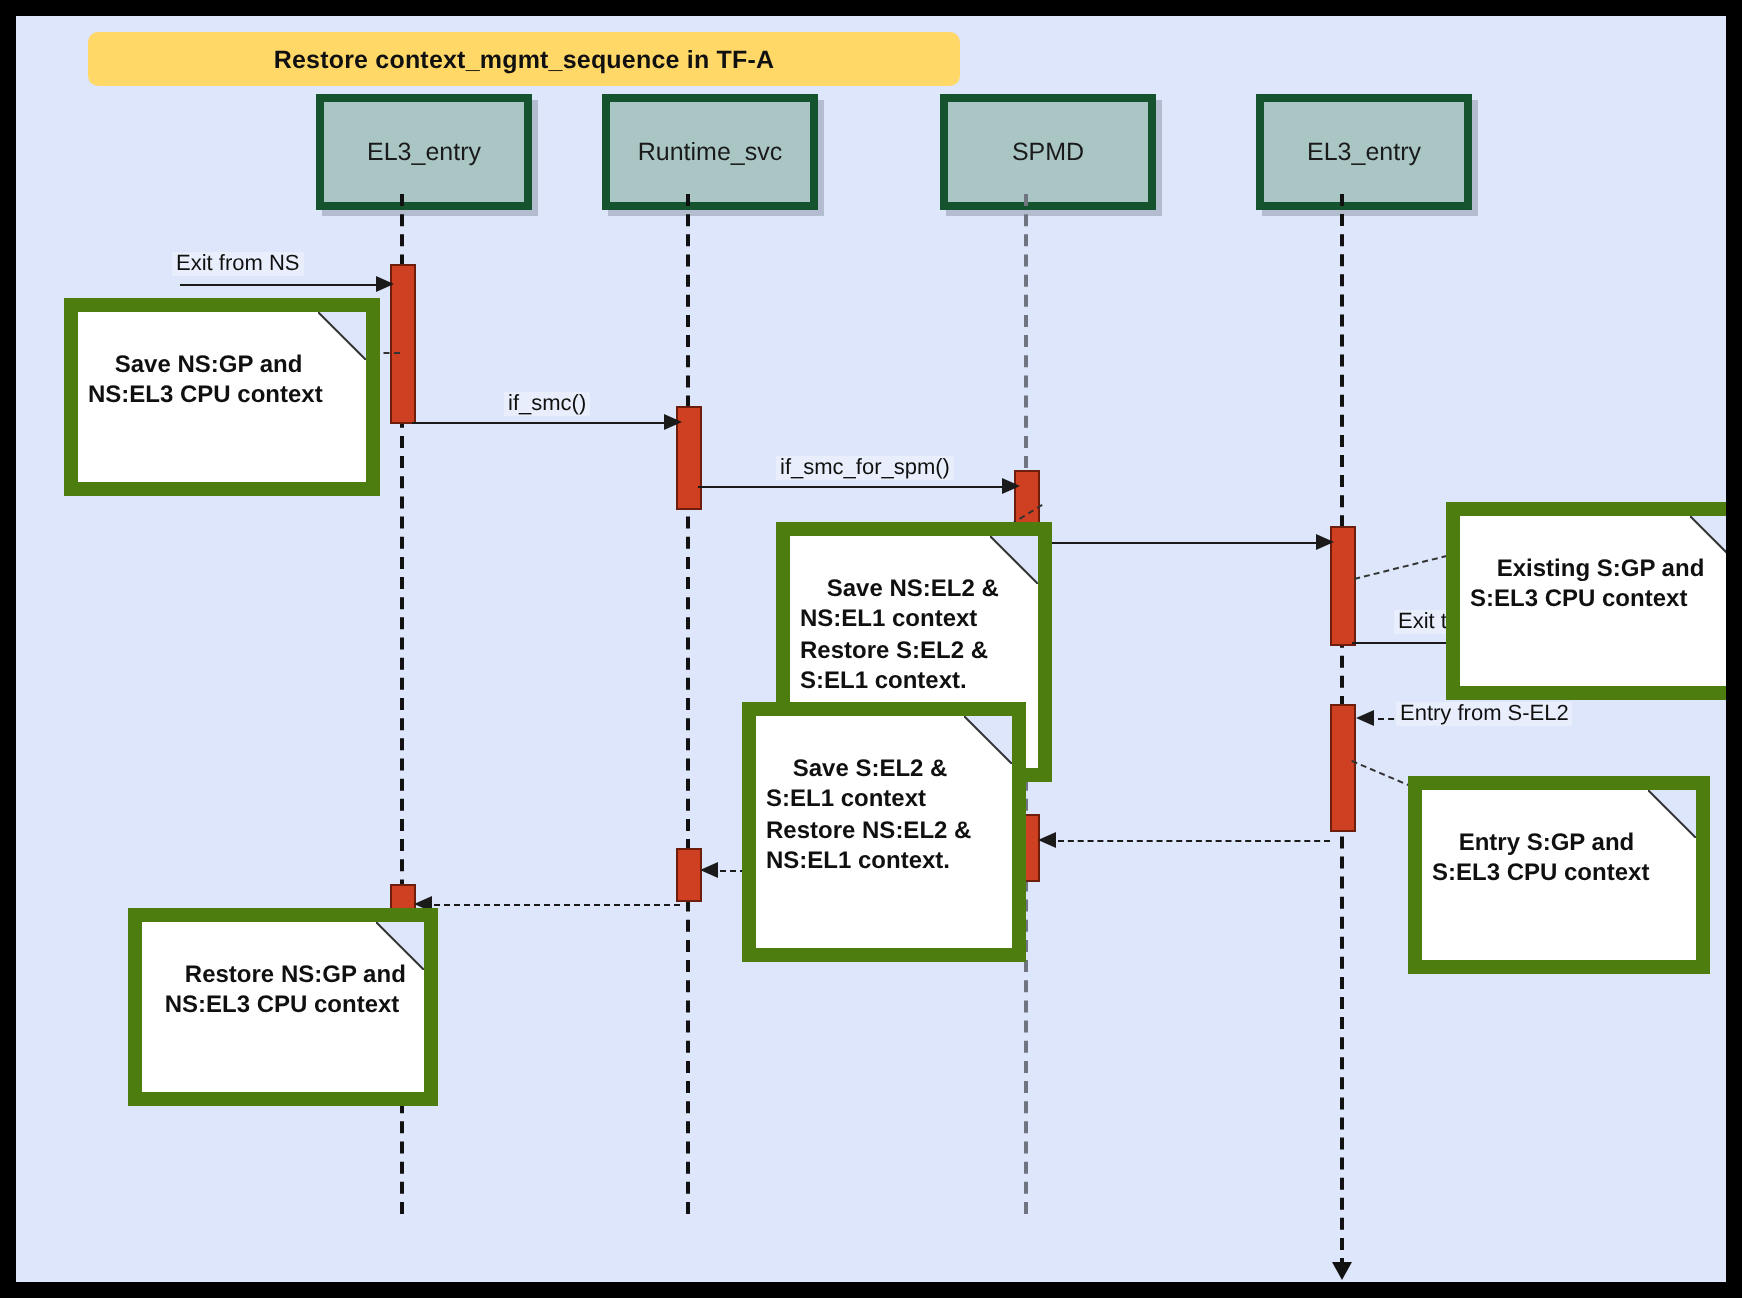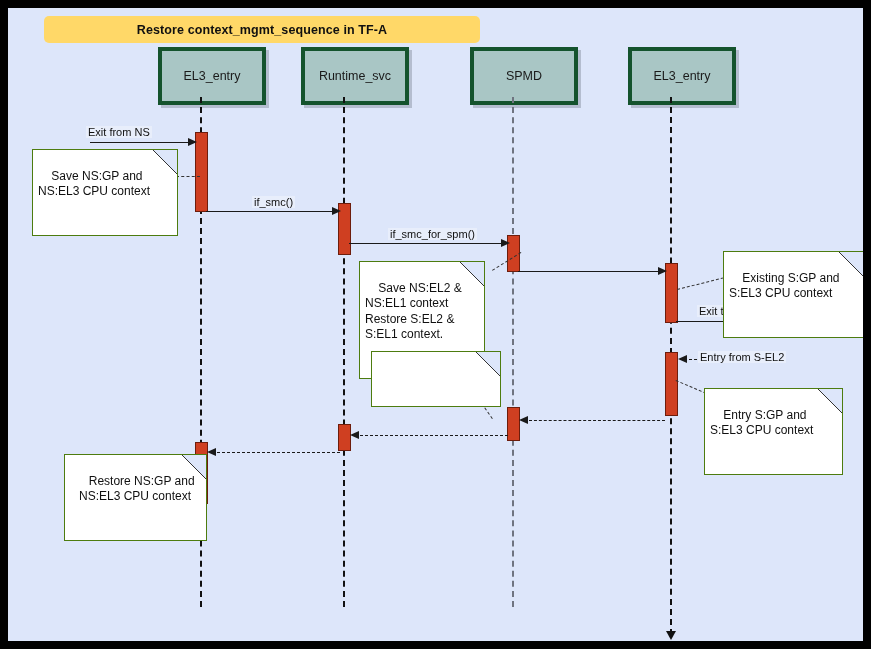--- a/index.html
+++ b/index.html
@@ -34,23 +34,23 @@
   .msg.dash{border-top:1.3px dashed #1a1a1a;}
   .arrowhead{position:absolute;width:0;height:0;
       border-top:4.5px solid transparent;border-bottom:4.5px solid transparent;}
   .arrowhead.right{border-left:9px solid #1a1a1a;}
   .arrowhead.left{border-right:9px solid #1a1a1a;}
 
   .msg-label{position:absolute;font-size:11px;color:#101010;
       background:#e8eefb;padding:0 2px;white-space:nowrap;}
 
   
-  .note{position:absolute;background:#fff;border:1px solid #4d7c0f;
+  .note{position:absolute;background:#fff;border:7px solid #4d7c0f;
       font-size:12px;line-height:15.5px;color:#101010;
-      padding:3px 6px 4px 5px;white-space:pre;}
+      padding:3px 6px 4px 5px;white-space:pre;font-weight:bold;}
   .note .fold-l{position:absolute;top:0;right:0;width:24px;height:24px;
       pointer-events:none;}
   .note-link{position:absolute;height:0;border-top:1.2px dashed #333;
       transform-origin:0 0;}
 </style>
 </head>
 <body>
 
 <div id="frame">
 
@@ -126,21 +126,21 @@
     <span>Save NS:GP and
 NS:EL3 CPU context</span>
     <svg class="fold-l" viewBox="0 0 24 24">
       <path d="M0,0 L24,0 L24,24 Z" fill="#dde6fa" stroke="none"></path>
       <path d="M0,0 L24,24" stroke="#333" stroke-width="1" fill="none"></path>
       <path d="M0,0 L0,0" stroke="none"></path>
     </svg>
   </div>
 
   <div class="note-link" style="left:484px;top:262px;width:34px;transform:rotate(-32deg);"></div>
-  <div class="note" style="left:351px;top:253px;width:113px;">
+  <div class="note" style="left:380px;top:253px;width:113px;">
     <span>Save NS:EL2 &amp;
 NS:EL1 context
 Restore S:EL2 &amp;
 S:EL1 context.</span>
     <svg class="fold-l" viewBox="0 0 24 24">
       <path d="M0,0 L24,0 L24,24 Z" fill="#dde6fa" stroke="none"></path>
       <path d="M0,0 L24,24" stroke="#333" stroke-width="1" fill="none"></path>
     </svg>
   </div>
 
@@ -159,20 +159,24 @@
     <span>Entry S:GP and
 S:EL3 CPU context</span>
     <svg class="fold-l" viewBox="0 0 24 24">
       <path d="M0,0 L24,0 L24,24 Z" fill="#dde6fa" stroke="none"></path>
       <path d="M0,0 L24,24" stroke="#333" stroke-width="1" fill="none"></path>
     </svg>
   </div>
 
   <div class="note-link" style="left:484px;top:411px;width:55px;transform:rotate(-125deg);"></div>
   <div class="note" style="left:363px;top:343px;width:117px;">
+    <span>Save S:EL2 &amp;
+S:EL1 context
+Restore NS:EL2 &amp;
+NS:EL1 context.</span>
     <svg class="fold-l" viewBox="0 0 24 24">
       <path d="M0,0 L24,0 L24,24 Z" fill="#dde6fa" stroke="none"></path>
       <path d="M0,0 L24,24" stroke="#333" stroke-width="1" fill="none"></path>
     </svg>
   </div>
 
   <div class="note-link" style="left:172px;top:472px;width:18px;"></div>
   <div class="note" style="left:56px;top:446px;width:130px;text-align:center;">
     <span>Restore NS:GP and
 NS:EL3 CPU context</span>

